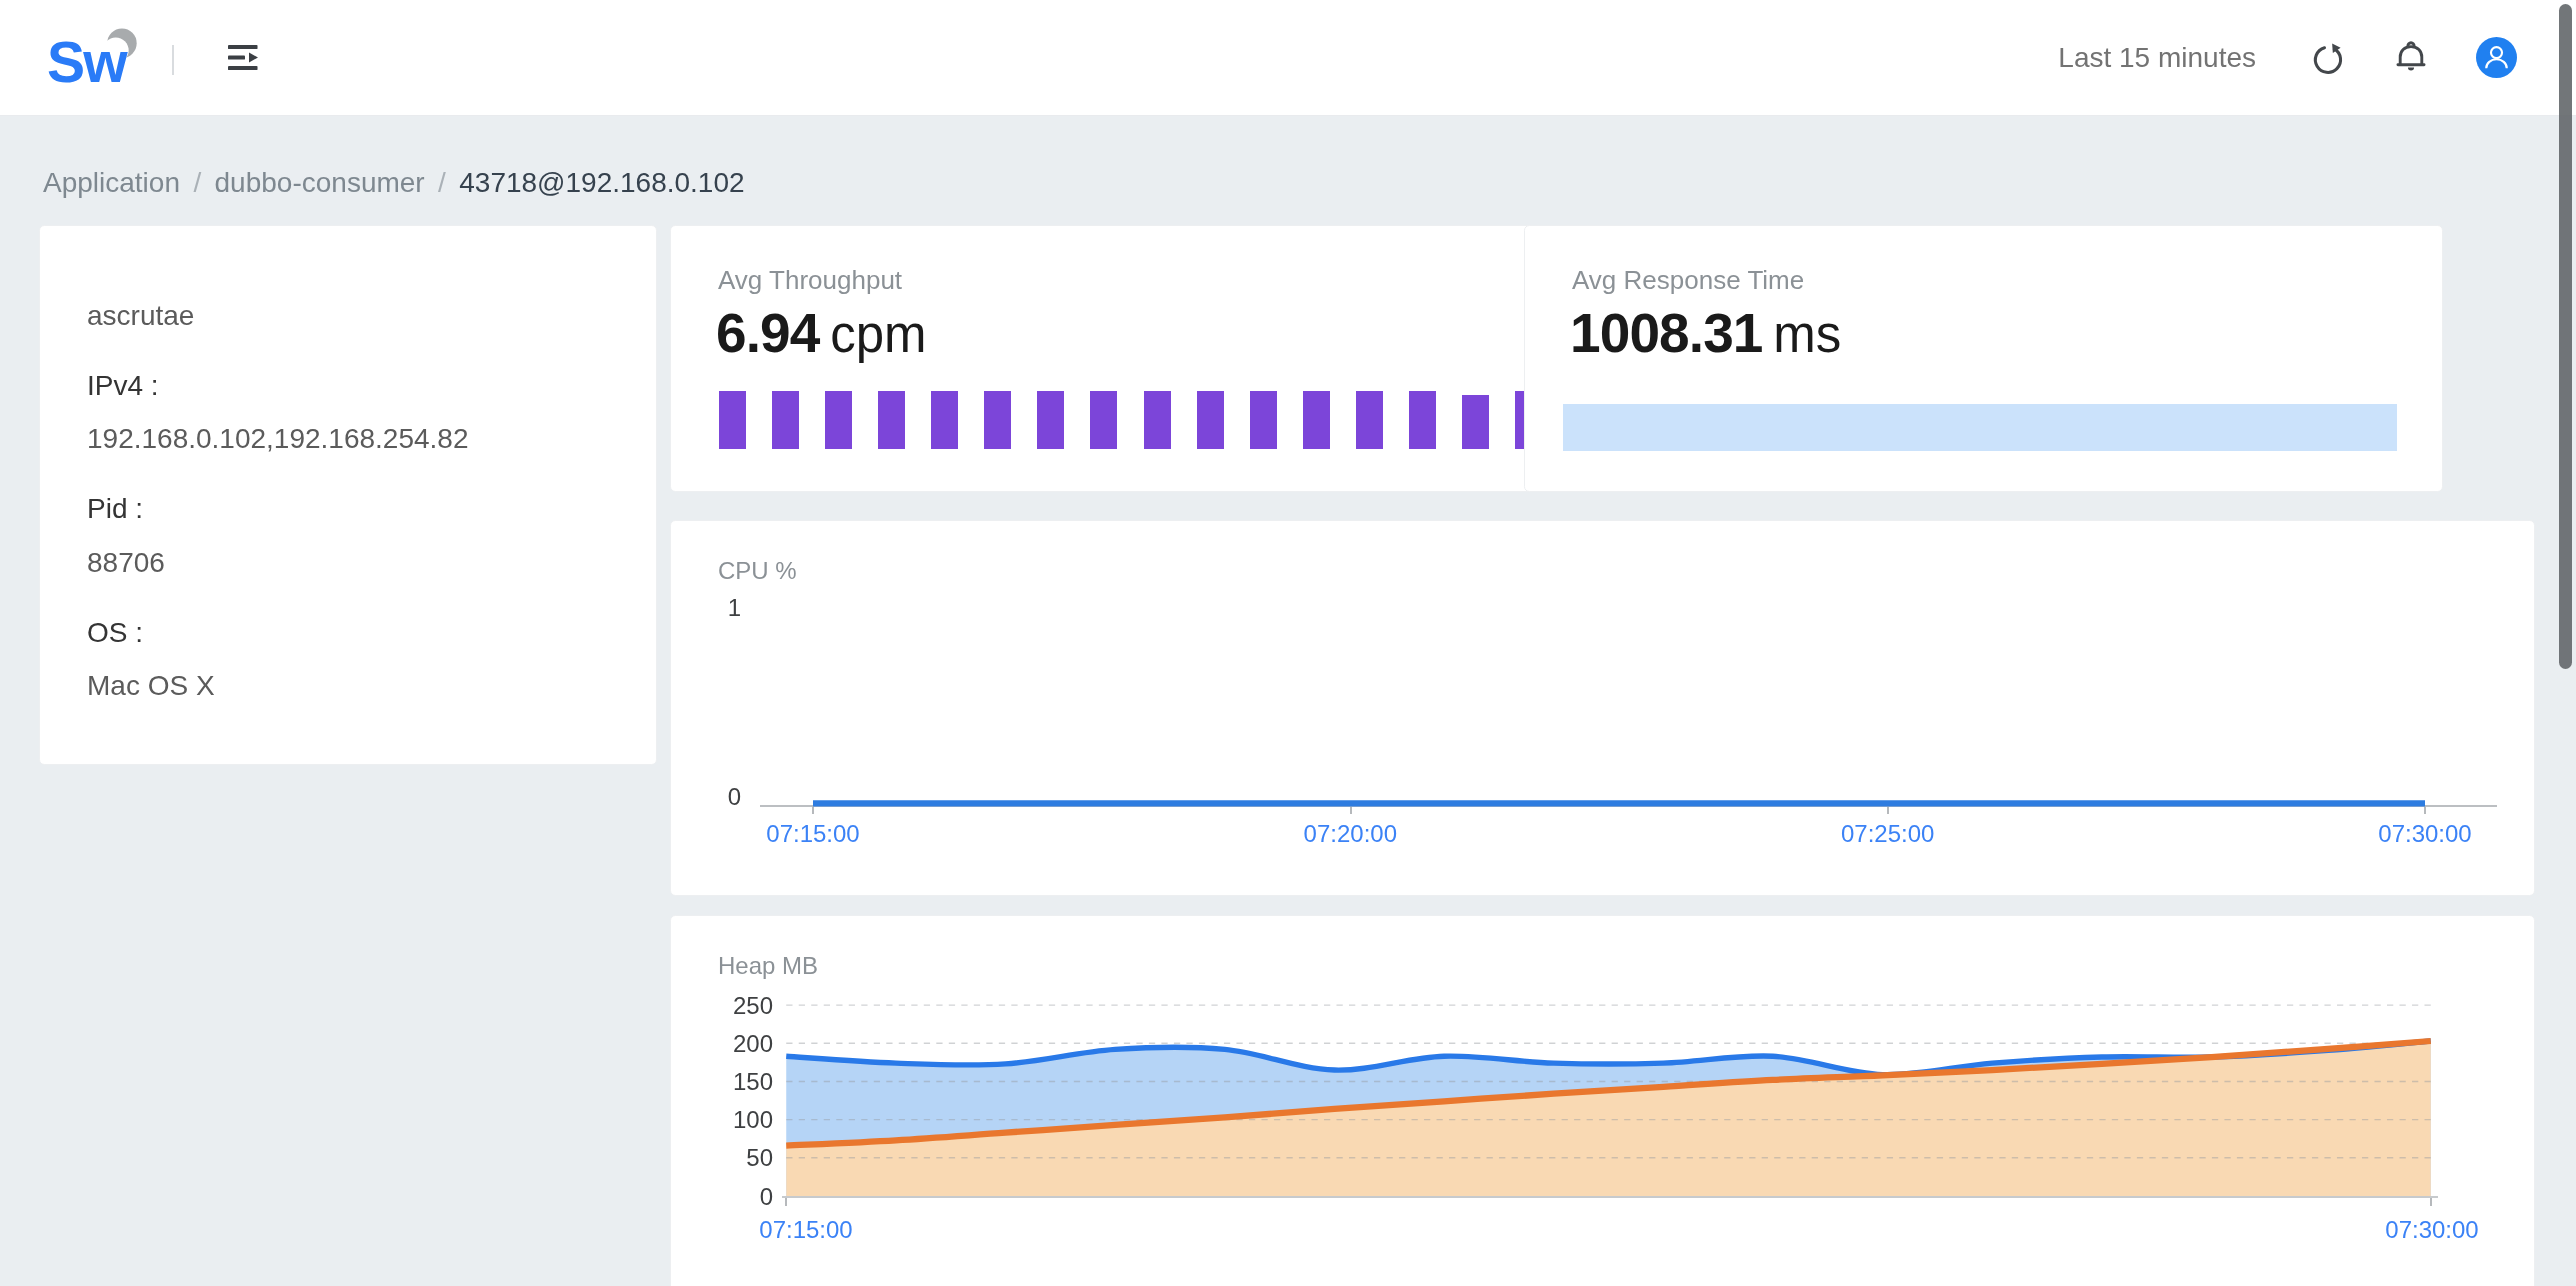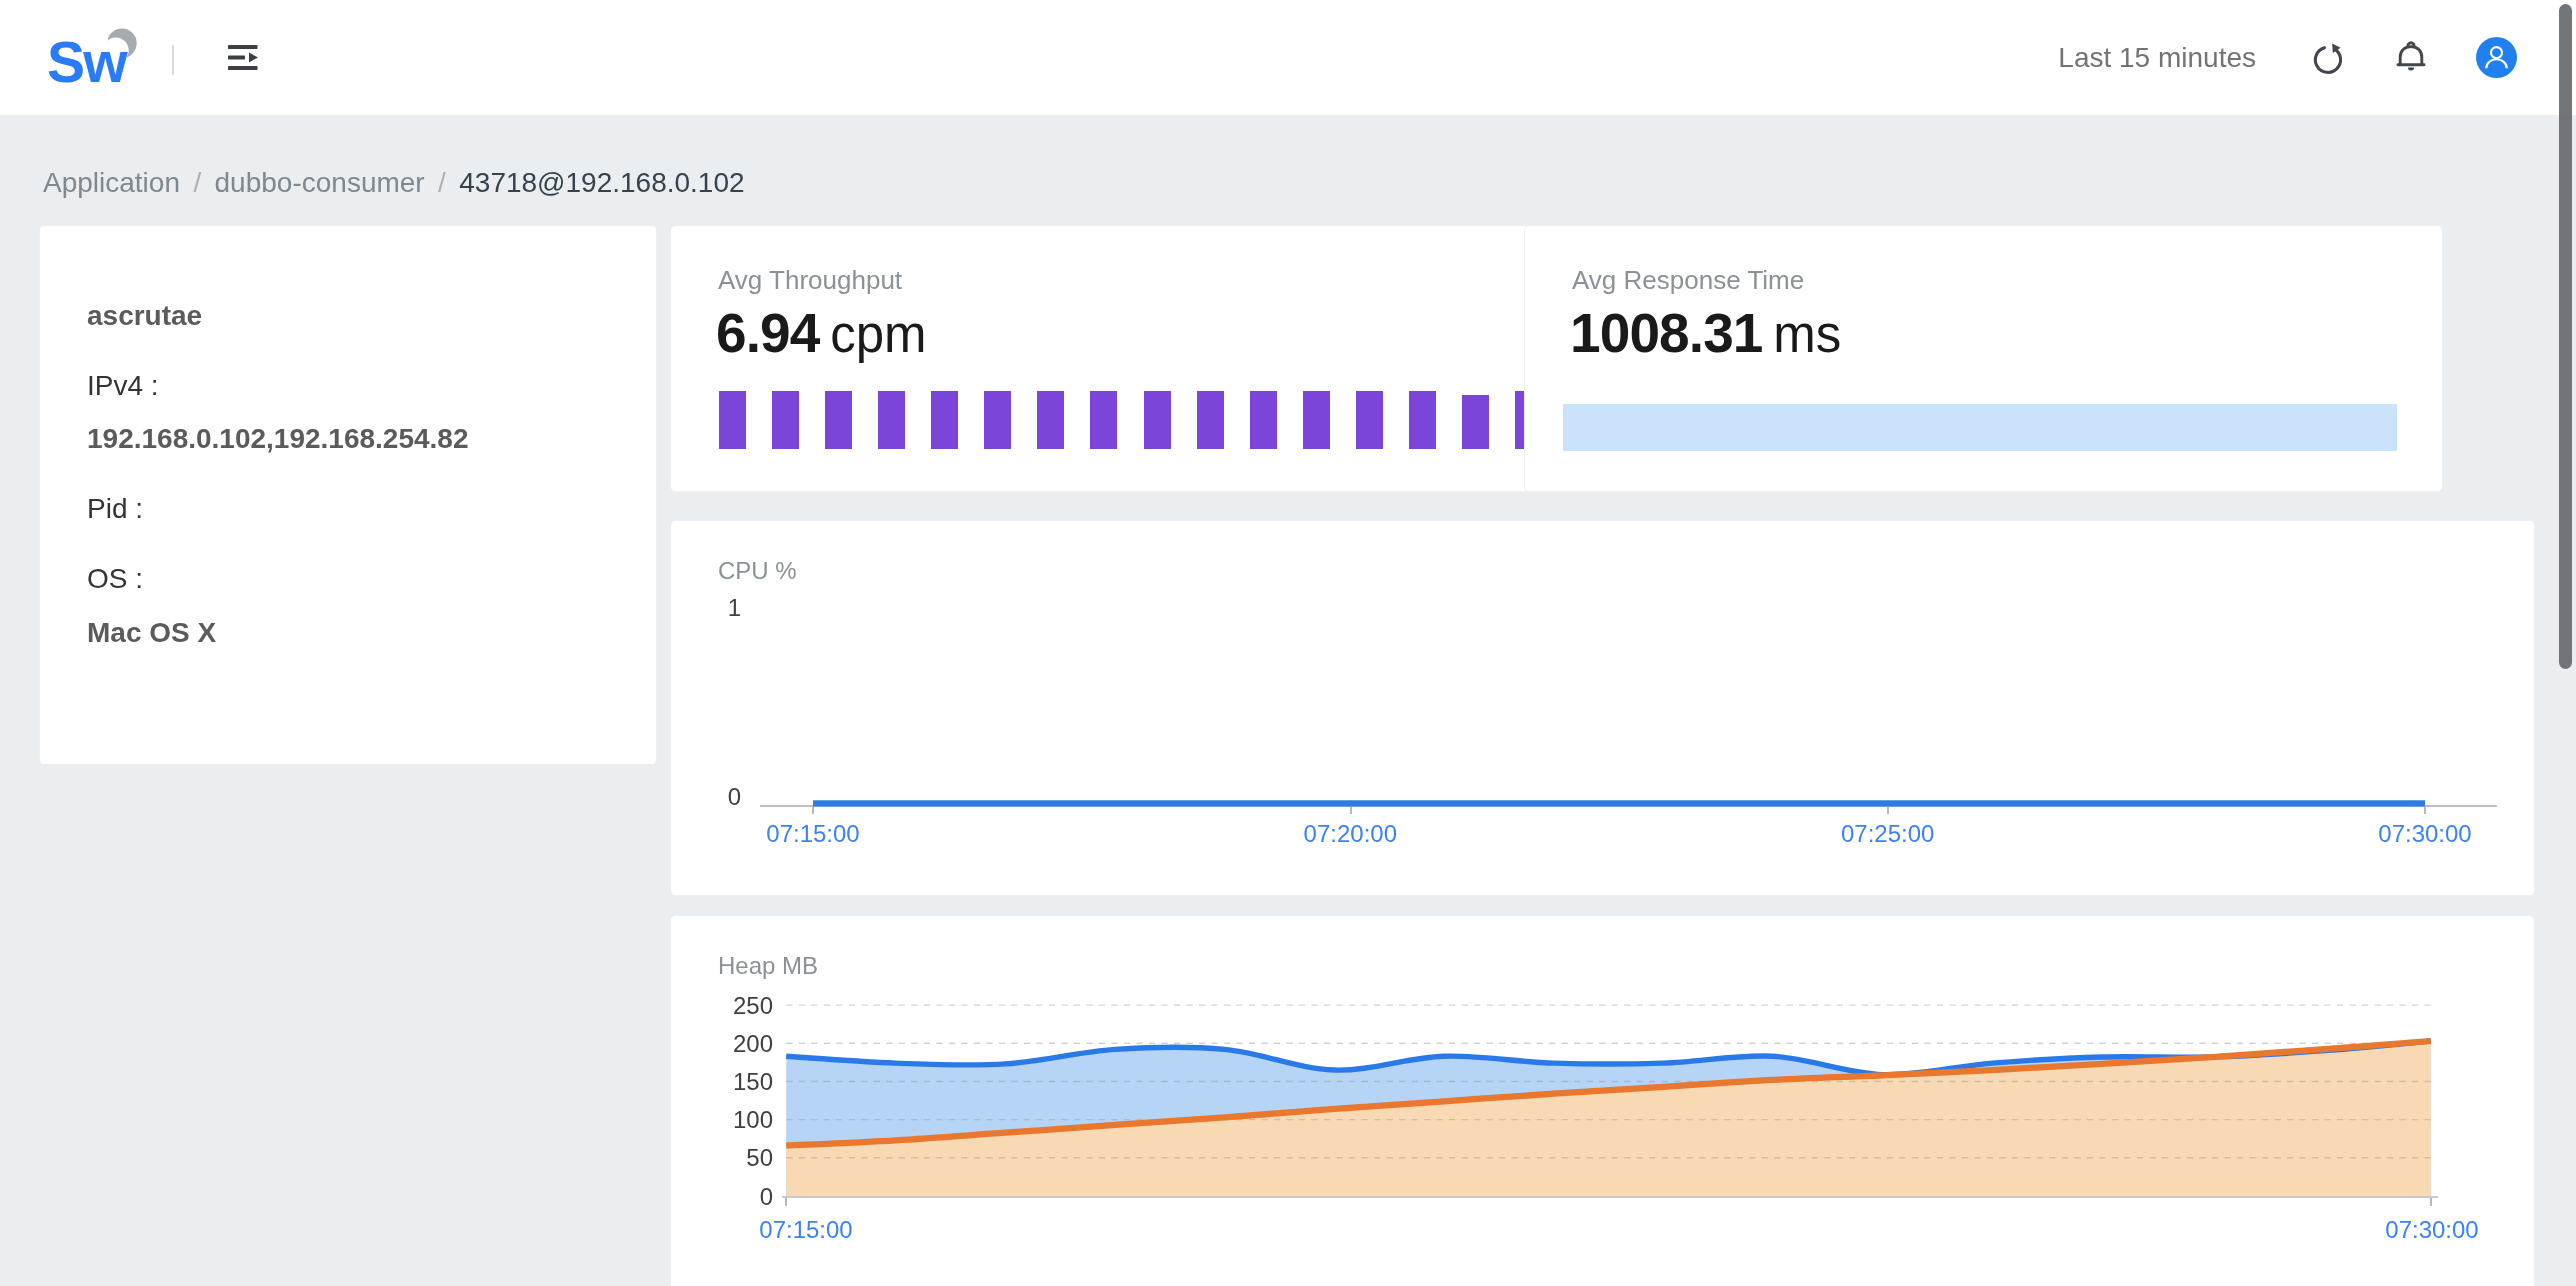--- a/index.html
+++ b/index.html
@@ -22,21 +22,21 @@
   
   .breadcrumb{position:absolute;left:43px;top:167px;font-size:28px;color:#7e8890;display:flex;align-items:flex-start;}
   .crumb{color:#7e8890;cursor:pointer;}
   .crumb.last{color:#36424e;cursor:default;}
   .crumb-sep{color:#aab1b7;margin:0 13.4px;}
 
   
   .card{position:absolute;background:#ffffff;border:0.9px solid #edeff1;border-radius:5.4px;box-sizing:border-box;}
   .card-info{left:39px;top:225px;width:618px;height:540px;padding:52px 36px 0 47px;}
   .info-label{font-size:28px;color:#343434;line-height:32px;}
-  .info-value{font-size:28px;color:#5b5b5b;line-height:32px;margin-top:21.5px;font-weight:bold;}
+  .info-value{font-size:28px;color:#5b5b5b;line-height:32px;margin-top:21.5px;}
   .info-field + .info-field{margin-top:38px;}
 
   .card-tp{left:670px;top:225px;width:923px;height:267px;}
   .card-rt{left:1524px;top:225px;width:919px;height:267px;}
   .metric-title{position:absolute;left:47px;top:39px;font-size:26px;color:#8b9196;}
   .metric-value-row{position:absolute;left:45px;top:75px;display:flex;align-items:baseline;}
   .metric-value{font-size:55px;font-weight:600;color:#1a1a1a;letter-spacing:-0.9px;}
   .metric-unit{font-size:51px;font-weight:500;color:#1a1a1a;margin-left:10.7px;}
   .spark-bars{position:absolute;display:flex;justify-content:space-between;align-items:flex-end;}
   .tp-bars{left:48px;right:50px;top:165px;height:58px;}
@@ -114,20 +114,21 @@
   <div class="card card-info" id="info-card">
       <div class="info-field">
         <div class="info-value">ascrutae</div>
       </div>
       <div class="info-field">
         <div class="info-label">IPv4 :</div>
         <div class="info-value">192.168.0.102,192.168.254.82</div>
       </div>
       <div class="info-field">
         <div class="info-label">Pid :</div>
+        <div class="info-value">88706</div>
       </div>
       <div class="info-field">
         <div class="info-label">OS :</div>
         <div class="info-value">Mac OS X</div>
       </div>
     </div>
 
   <div class="card card-tp">
     <div class="metric-title">Avg Throughput</div>
     <div class="metric-value-row">

